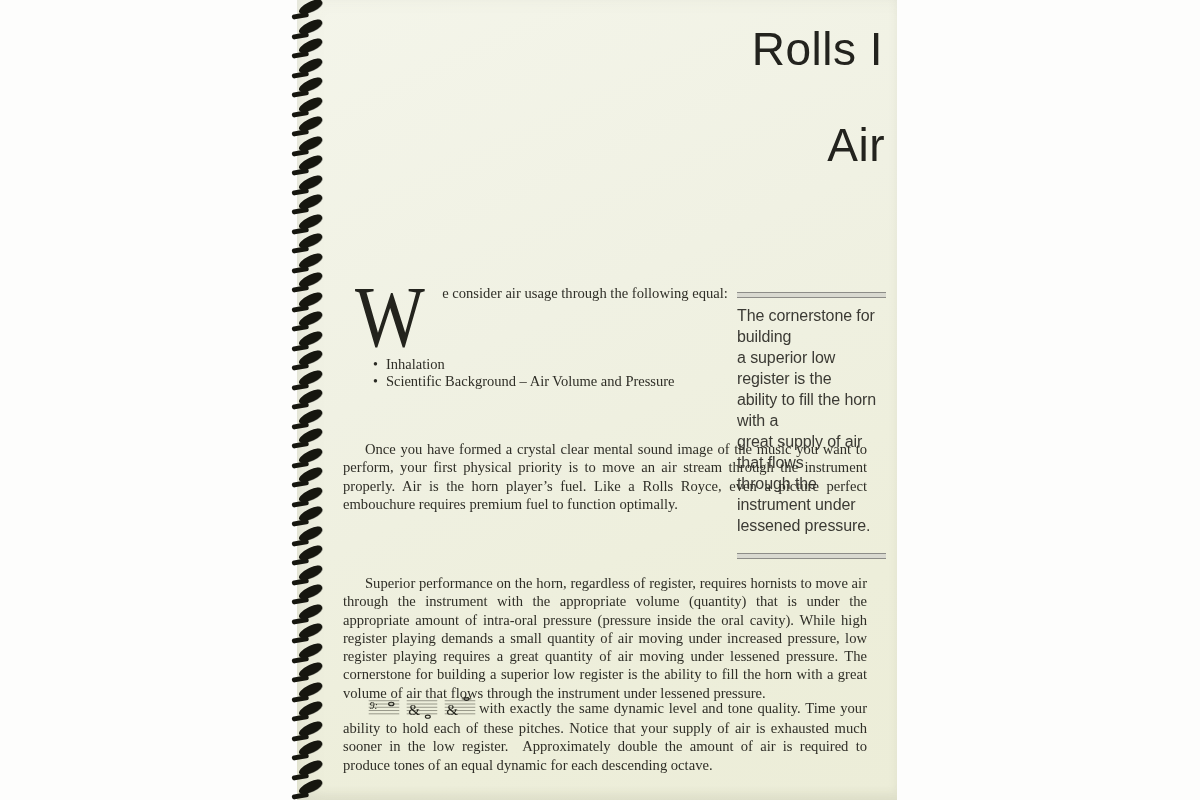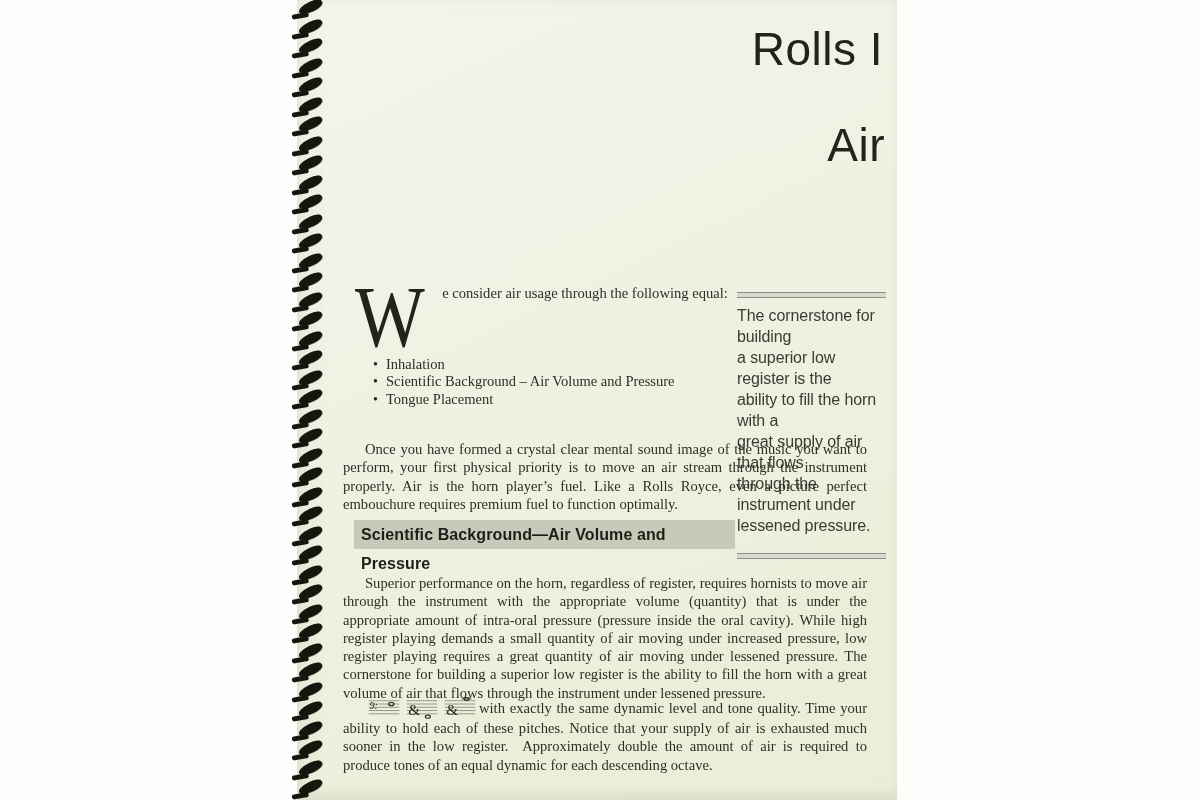--- a/index.html
+++ b/index.html
@@ -106,41 +106,37 @@
     <div class="part-label">Rolls I</div>
     <div class="part-title">Air</div>
 
     <div class="intro">
       <span class="dropcap">W</span><span>e consider air usage through the following equal:</span>
     </div>
 
     <ul class="topics">
       <li>Inhalation</li>
       <li>Scientific Background – Air Volume and Pressure</li>
-      <li>Tongue Placement</li>
     </ul>
 
     <aside class="pullquote">
       <div class="pq-rule"></div>
       <div class="pq-text">
         <div>The cornerstone for building</div>
         <div>a superior low register is the</div>
         <div>ability to fill the horn with a</div>
         <div>great supply of air that flows</div>
         <div>through the instrument under</div>
         <div>lessened pressure.</div>
       </div>
       <div class="pq-rule"></div>
     </aside>
 
     <p class="body para1">Once you have formed a crystal clear mental sound image of the music you want to perform, your first physical priority is to move an air stream through the instrument properly. Air is the horn player’s fuel. Like a Rolls Royce, even a picture perfect embouchure requires premium fuel to function optimally.</p>
 
-    <div class="section-bar">
-      <span>Scientific Background—Air Volume and Pressure</span>
-    </div>
 
     <p class="body para2">Superior performance on the horn, regardless of register, requires hornists to move air through the instrument with the appropriate volume (quantity) that is under the appropriate amount of intra-oral pressure (pressure inside the oral cavity). While high register playing demands a small quantity of air moving under increased pressure, low register playing requires a great quantity of air moving under lessened pressure. The cornerstone for building a superior low register is the ability to fill the horn with a great volume of air that flows through the instrument under lessened pressure.</p>
 
     <p class="body para3"><span class="mus"><svg width="32" height="22" viewBox="0 0 44 30">
         <path d="M1 5H43 M1 9.5H43 M1 14H43 M1 18.5H43 M1 23H43" stroke="#76766a" stroke-width="1" fill="none"></path>
         <text class="clef" x="2" y="17" font-size="14" font-style="italic">9:</text>
         <ellipse cx="32" cy="9.5" rx="3.6" ry="2.4" fill="none" stroke="#26261f" stroke-width="1.6"></ellipse>
       </svg></span><span class="mus"><svg width="32" height="22" viewBox="0 0 44 30">
         <path d="M1 5H43 M1 9.5H43 M1 14H43 M1 18.5H43 M1 23H43" stroke="#76766a" stroke-width="1" fill="none"></path>
         <text class="clef" x="3" y="24" font-size="21">&amp;</text>

